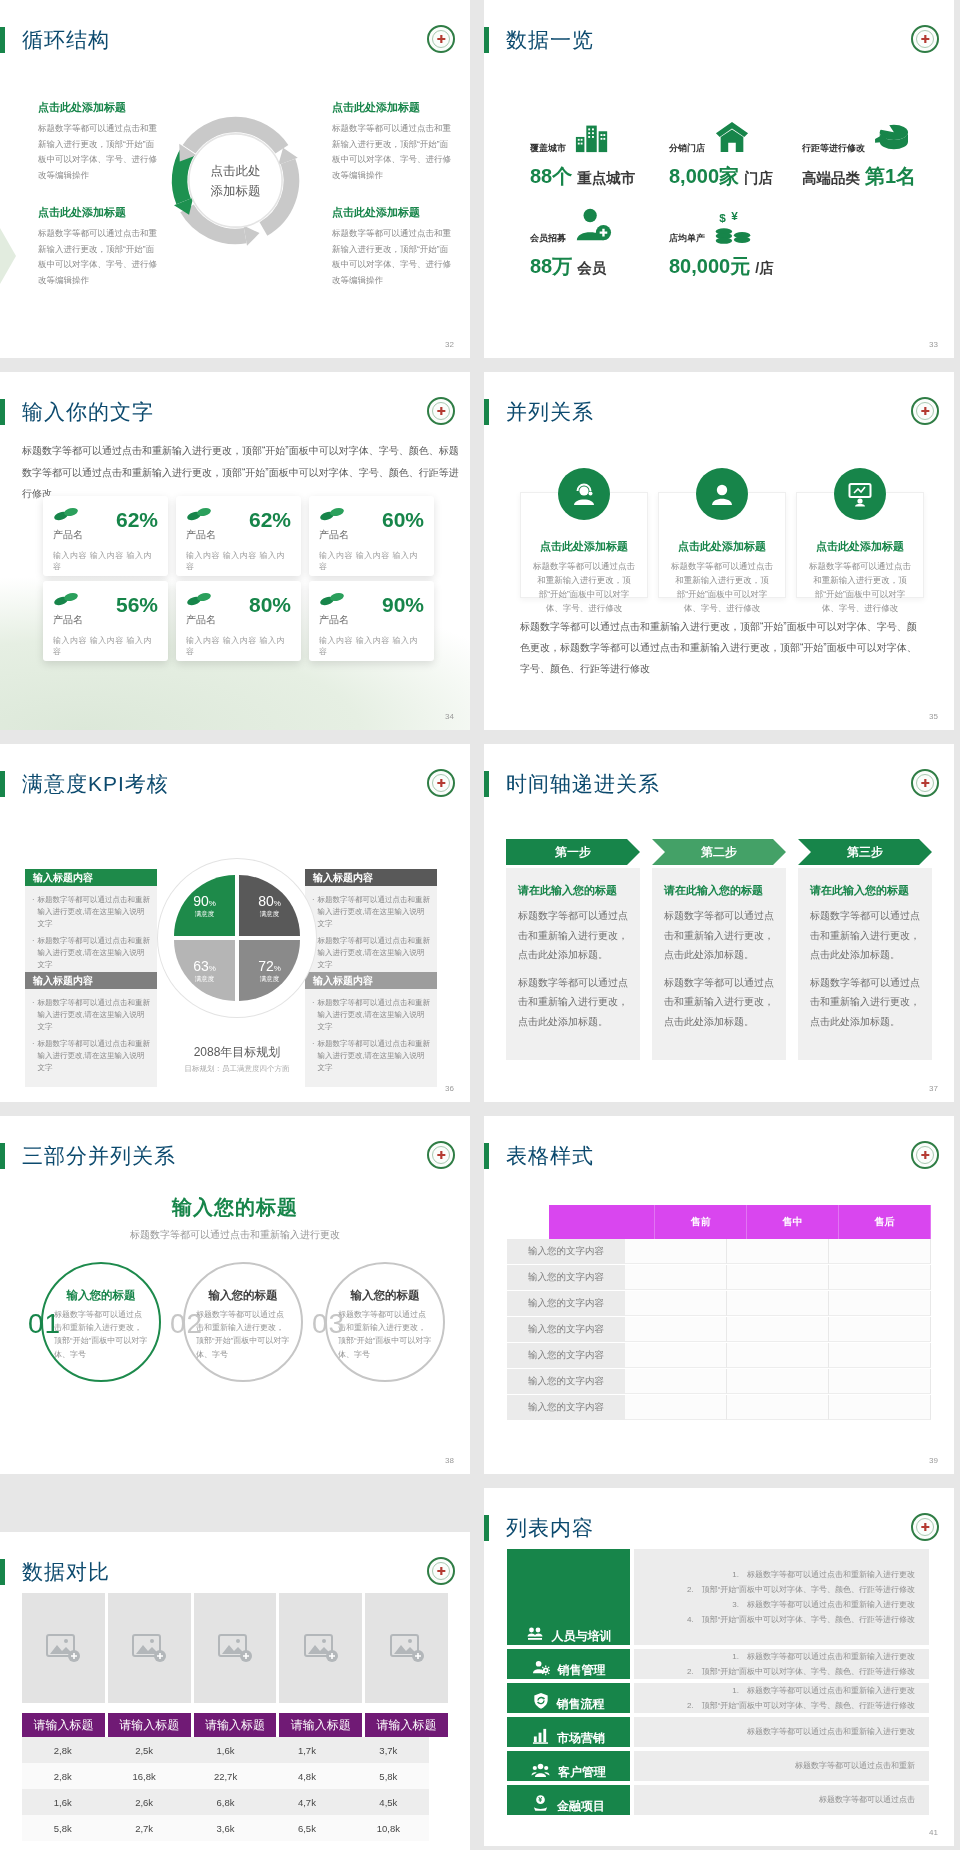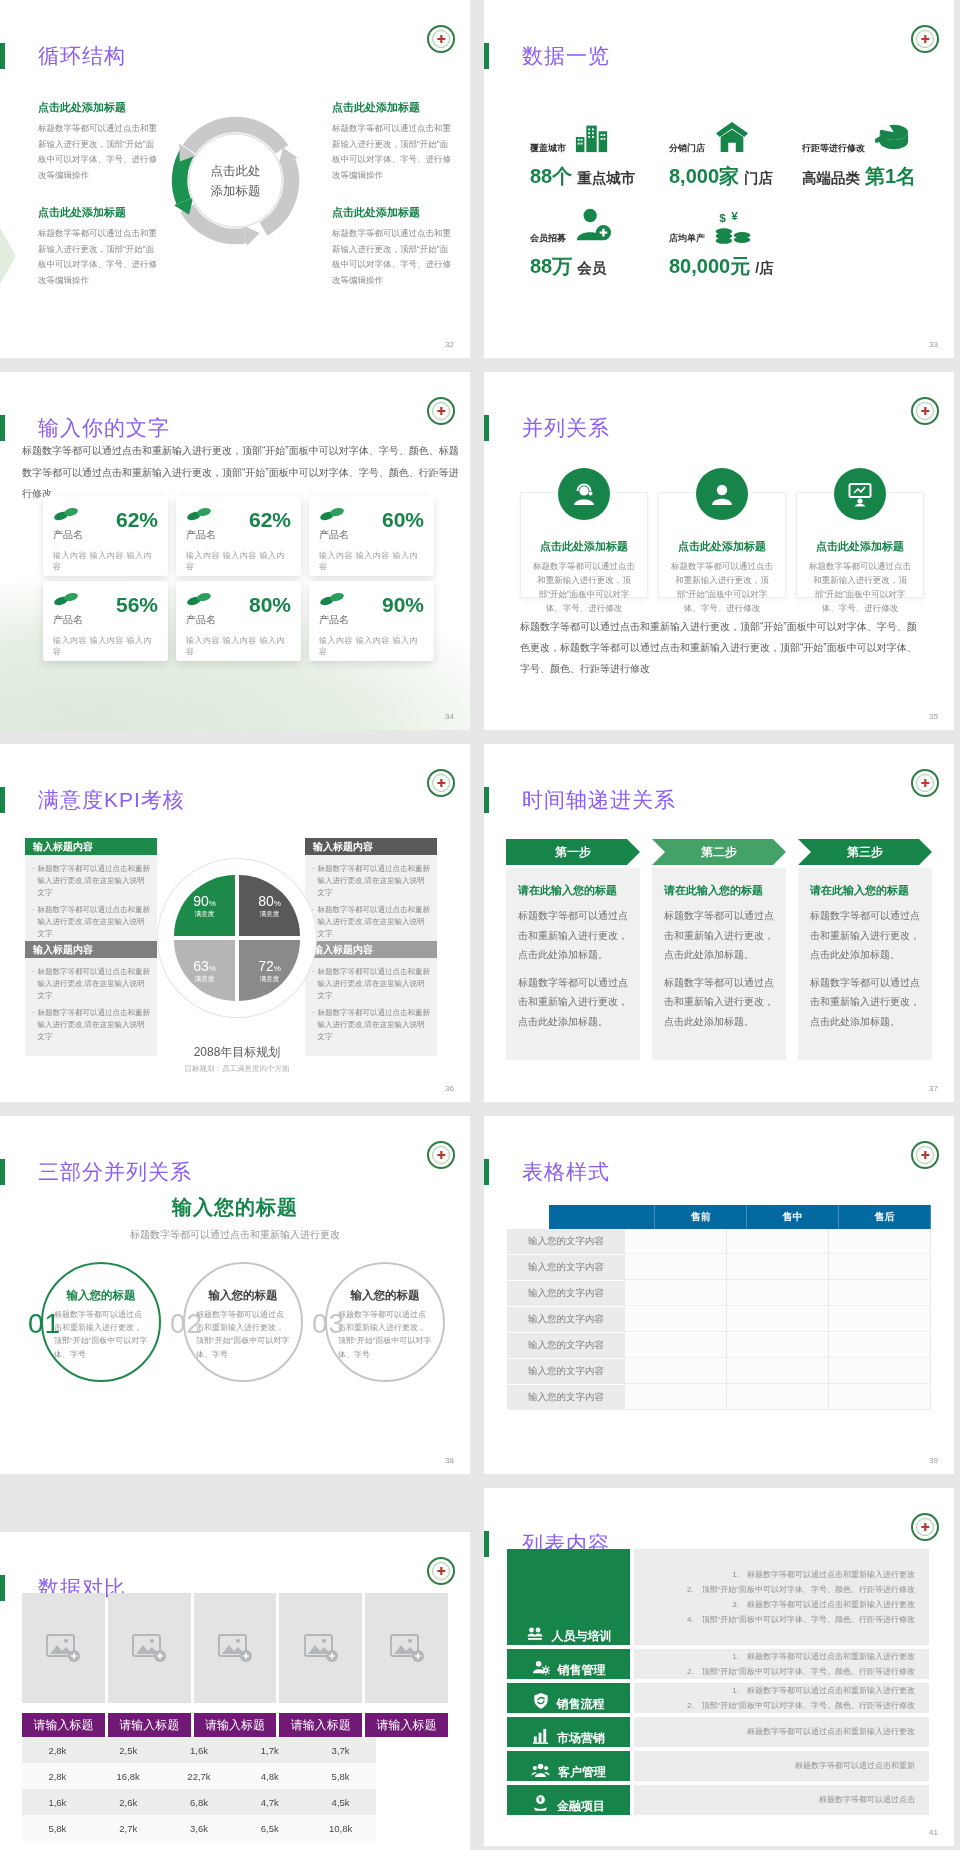--- a/index.html
+++ b/index.html
@@ -2,21 +2,21 @@
 <html><head>
 <meta charset="utf-8">
 <style>
   html,body{margin:0;padding:0;}
   body{width:960px;height:1850px;background:#e7e7e7;font-family:"Liberation Sans","DejaVu Sans",sans-serif;-webkit-font-smoothing:antialiased;}
   .sheet{position:relative;width:960px;height:1850px;overflow:hidden;}
   .slide{position:absolute;width:470px;height:358px;background:#fff;overflow:hidden;}
   
   .stitle{position:absolute;left:0;top:26px;display:flex;align-items:center;}
   .sbar{width:5px;height:26px;background:#17854a;margin-right:17px;}
-  .stitle h2{margin:16px;font-size:21px;font-weight:400;color:#8b5cf6;letter-spacing:1px;}
+  .stitle h2{margin:0;font-size:21px;font-weight:400;color:#0c4a6e;letter-spacing:1px;}
   .logo{position:absolute;right:15px;top:25px;width:28px;height:28px;border-radius:50%;border:2px solid #2f7d45;background:#fbfdfb;box-sizing:border-box;display:flex;align-items:center;justify-content:center;}
   .logo::after{content:"";position:absolute;inset:3px;border:1px solid #a9c9b2;border-radius:50%;}
   .logo span{color:#b43b32;font-weight:bold;font-size:11px;line-height:1;}
   .pagenum{position:absolute;right:16px;bottom:9px;font-size:8px;color:#9a9a9a;}
   .g{color:#17854a;font-weight:bold;font-size:20px;}
   .d{color:#3a3a3a;font-weight:bold;font-size:14.5px;}
   
   .blk{position:absolute;width:120px;}
   .blk-t{font-size:11px;font-weight:bold;color:#17854a;}
   .blk-b{margin-top:6px;font-size:8.5px;line-height:1.85;color:#8a8a8a;}
@@ -37,21 +37,21 @@
   .card34 .lbl{font-size:10px;color:#6b6b6b;margin-top:3px;}
   .card34 .val{font-size:21px;font-weight:bold;color:#17854a;line-height:1.4;}
   .card34 .note{margin-top:8px;font-size:8px;color:#9c9c9c;letter-spacing:.5px;}
   
   .pcircle{position:absolute;width:52px;height:52px;border-radius:50%;background:#17854a;display:flex;align-items:center;justify-content:center;z-index:2;}
   .pcard{position:absolute;top:120px;width:128px;height:106px;background:#fff;border:1px solid #efefef;box-shadow:0 2px 6px rgba(0,0,0,.05);box-sizing:border-box;text-align:center;padding:46px 10px 0;}
   .pcard .ct{font-size:11px;font-weight:bold;color:#17854a;}
   .pcard .cb{margin-top:5px;font-size:8.5px;line-height:1.65;color:#8f8f8f;text-align:center;}
   .footer35{position:absolute;left:36px;top:244px;width:402px;font-size:10px;line-height:2.1;color:#595959;}
   
-  .kpanel{position:absolute;width:132px;}
+  .kpanel{position:absolute;width:132px;margin-top:31px;}
   .khead{height:17px;line-height:17px;padding-left:8px;font-size:10px;font-weight:bold;color:#fff;}
   .kbody{background:#f1f1f1;padding:8px 7px;min-height:58px;}
   .kbul{display:flex;font-size:7.5px;line-height:1.6;color:#8a8a8a;margin-bottom:5px;}
   .kbul i{font-style:normal;margin-right:3px;}
   .pie-wrap{position:absolute;left:158px;top:115px;width:158px;height:158px;background:#fff;border-radius:50%;box-shadow:0 0 0 1px #e3e3e3;display:grid;place-items:center;}
   .pie-grid{display:grid;grid-template-columns:61px 61px;grid-template-rows:61px 61px;gap:4px;}
   .quad{display:flex;flex-direction:column;align-items:center;justify-content:center;color:#fff;}
   .quad .qv{font-size:14px;}
   .quad .qv small{font-size:8px;}
   .quad .ql{font-size:6.5px;margin-top:1px;}
@@ -72,32 +72,32 @@
   .h38{position:absolute;left:0;top:78px;width:100%;text-align:center;font-size:20px;font-weight:bold;color:#17854a;letter-spacing:1px;}
   .sub38{position:absolute;left:0;top:112px;width:100%;text-align:center;font-size:10px;color:#979797;}
   .c38{position:absolute;top:146px;width:120px;height:120px;border-radius:50%;box-sizing:border-box;background:#fff;}
   .c38 .ct{margin-top:24px;text-align:center;font-size:11.5px;font-weight:bold;color:#3f3f3f;}
   .c38.first .ct{color:#17854a;}
   .c38 .cb{margin:5px auto 0;width:94px;font-size:8px;line-height:1.65;color:#929292;}
   .num38{position:absolute;top:192px;font-size:28px;font-weight:normal;color:#c6c6c6;letter-spacing:1px;}
   .num38.first{color:#17854a;}
   
   .t39{position:absolute;left:23px;top:89px;width:424px;}
-  .t39-hrow{display:flex;background:#0369a1;height:24px;margin-left:42px;}
+  .t39-hrow{display:flex;background:#d946ef;height:34px;margin-left:42px;}
   .t39-hcell{color:#fff;font-size:10px;font-weight:bold;display:flex;align-items:center;justify-content:center;border-right:1px solid rgba(255,255,255,.25);}
   .t39-row{display:flex;height:25px;border-bottom:1px solid #fff;}
   .t39-label{width:118px;background:#ebebeb;color:#7f7f7f;font-size:9.5px;display:flex;align-items:center;justify-content:center;}
   .t39-cell{width:102px;background:#fcfcfc;border-right:1px solid #e8e8e8;border-bottom:1px solid #ededed;box-sizing:border-box;}
   .w118{width:118px;} .w102{width:102px;}
   
   .imgs40{position:absolute;left:22px;top:61px;width:426px;height:110px;display:flex;gap:3px;}
   .imgbox{flex:1;background:#e3e3e3;display:flex;align-items:center;justify-content:center;}
   .t40h{position:absolute;left:22px;top:181px;width:426px;display:flex;gap:3px;height:24px;}
   .t40h div{flex:1;background:#701a75;color:#fff;font-size:12px;font-weight:normal;display:flex;align-items:center;justify-content:center;}
-  .t40r{position:absolute;left:22px;width:354px;display:flex;height:26px;}
+  .t40r{position:absolute;left:22px;width:407px;display:flex;height:26px;}
   .t40r div{flex:1;font-size:9.5px;color:#474747;display:flex;align-items:center;justify-content:center;}
   .rowa{background:#ededed;} .rowb{background:#fafafa;}
   
   .lrow{position:absolute;left:23px;width:422px;display:flex;}
   .lkey{width:123px;background:#17854a;color:#fff;display:flex;align-items:flex-end;justify-content:center;gap:8px;font-size:12px;font-weight:bold;flex-shrink:0;}
   .lval{flex:1;margin-left:4px;background:#ececec;display:flex;flex-direction:column;justify-content:center;padding:4px 14px;box-sizing:border-box;text-align:right;}
   .lval div{font-size:8px;line-height:1.9;color:#8f8f8f;}
 </style>
 </head>
 <body>

